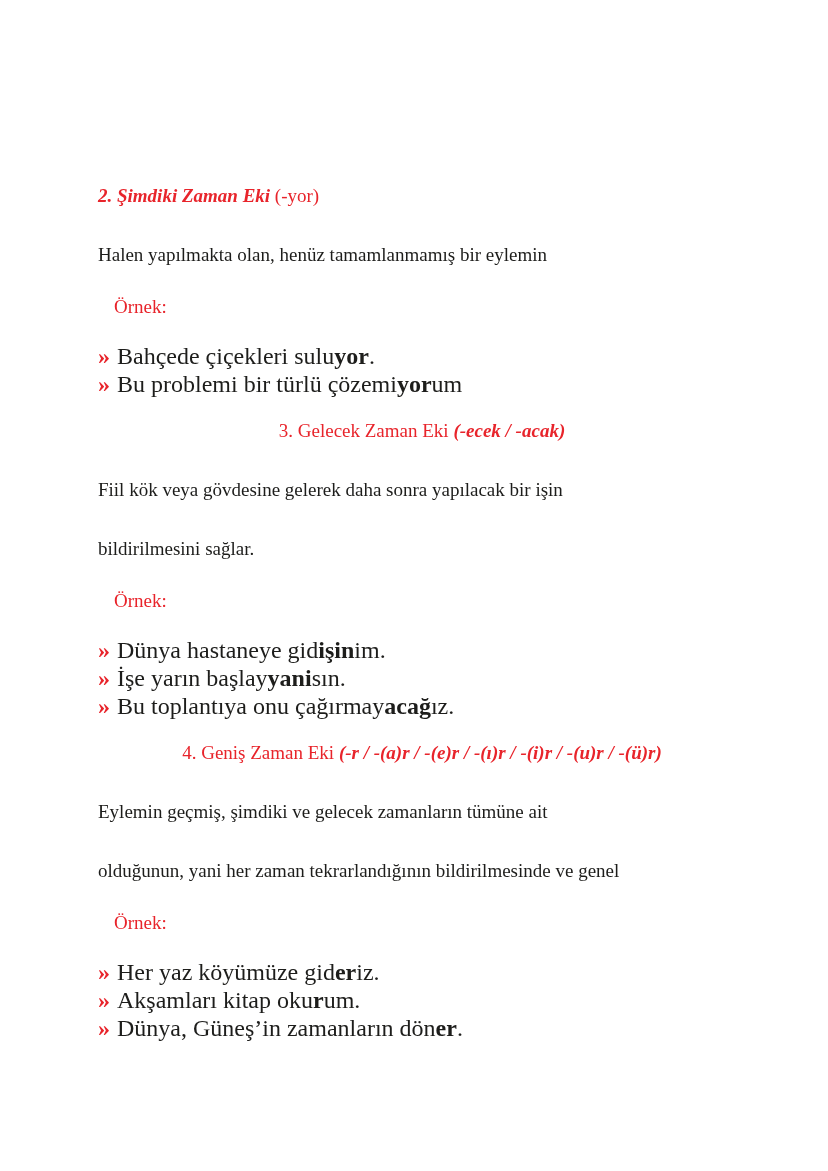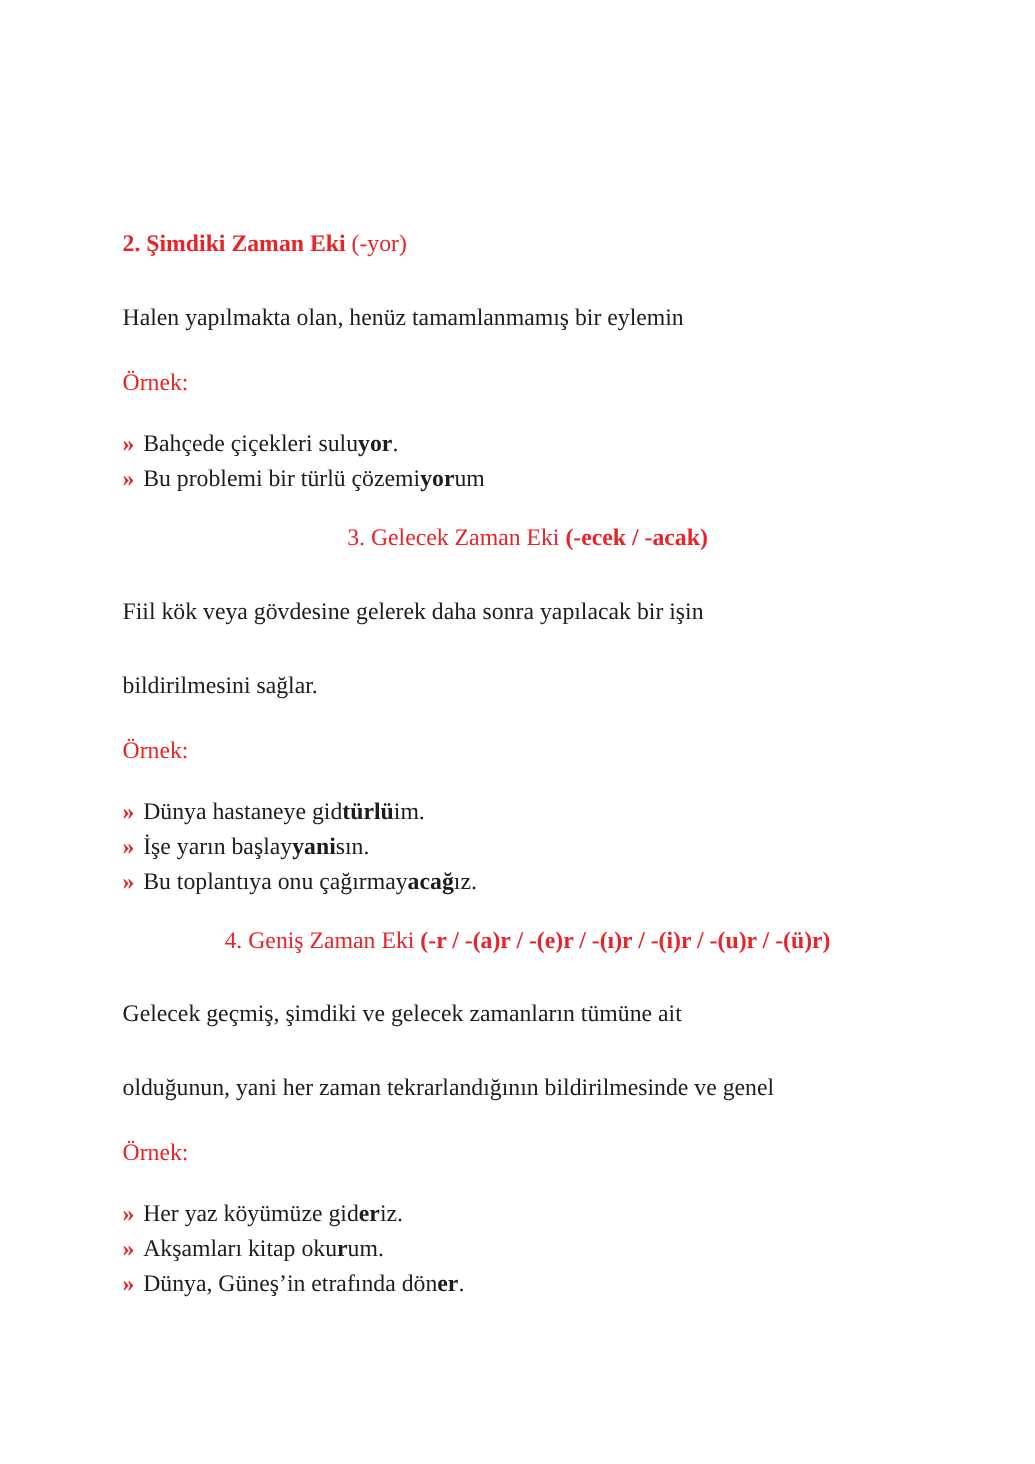--- a/index.html
+++ b/index.html
@@ -14,40 +14,41 @@
     color: #1d1d1b;
     padding: 183px 88px 0 98px;
   }
   .heading {
     color: #e8242b;
     font-size: 19px;
     font-weight: normal;
     line-height: 26px;
     margin-bottom: 18px;
   }
-  .heading .bi { font-weight: bold; }
+  .heading .bi { font-weight: bold; font-style: italic; }
   .indent { padding-left: 6px; text-align: center; }
   .body-par {
     font-size: 19px;
     line-height: 27px;
     margin-bottom: 26px;
   }
   .body-par .line { display: block; margin-top: 32px; }
   .ornek {
     color: #e8242b;
     font-size: 19px;
     line-height: 26px;
     margin-bottom: 22px;
+    margin-left: 16px;
   }
   .examples {
     list-style: none;
     margin-bottom: 20px;
   }
   .examples li {
-    font-size: 19px;
+    font-size: 24px;
     line-height: 28px;
   }
   .bullet {
     color: #e8242b;
     font-weight: bold;
     margin-right: 7px;
   }
   .em { font-weight: bold; }
 </style>
 </head>
@@ -74,36 +75,36 @@
     <h2 class="heading indent">
       <span>3. Gelecek Zaman Eki</span>
       <span class="bi">(-ecek / -acak)</span>
     </h2>
     <p class="body-par">
       <span class="line">Fiil kök veya gövdesine gelerek daha sonra yapılacak bir işin</span>
       <span class="line">bildirilmesini sağlar.</span>
     </p>
     <p class="ornek">Örnek:</p>
     <ul class="examples">
-      <li><span class="bullet">»</span><span>Dünya hastaneye gid</span><b class="em">türlü</b><span>im.</span></li>
+      <li><span class="bullet">»</span><span>Dünya hastaneye gid</span><b class="em">işin</b><span>im.</span></li>
       <li><span class="bullet">»</span><span>İşe yarın başlay</span><b class="em">yani</b><span>sın.</span></li>
       <li><span class="bullet">»</span><span>Bu toplantıya onu çağırmay</span><b class="em">acağ</b><span>ız.</span></li>
     </ul>
   </section>
 
   <section>
     <h2 class="heading indent">
       <span>4. Geniş Zaman Eki</span>
       <span class="bi">(-r / -(a)r / -(e)r / -(ı)r / -(i)r / -(u)r / -(ü)r)</span>
     </h2>
     <p class="body-par">
-      <span class="line">Gelecek geçmiş, şimdiki ve gelecek zamanların tümüne ait</span>
+      <span class="line">Eylemin geçmiş, şimdiki ve gelecek zamanların tümüne ait</span>
       <span class="line">olduğunun, yani her zaman tekrarlandığının bildirilmesinde ve genel</span>
     </p>
     <p class="ornek">Örnek:</p>
     <ul class="examples">
       <li><span class="bullet">»</span><span>Her yaz köyümüze gid</span><b class="em">er</b><span>iz.</span></li>
       <li><span class="bullet">»</span><span>Akşamları kitap oku</span><b class="em">r</b><span>um.</span></li>
-      <li><span class="bullet">»</span><span>Dünya, Güneş’in etrafında dön</span><b class="em">er</b><span>.</span></li>
+      <li><span class="bullet">»</span><span>Dünya, Güneş’in zamanların dön</span><b class="em">er</b><span>.</span></li>
     </ul>
   </section>
 
 </div>
 
 </body></html>

